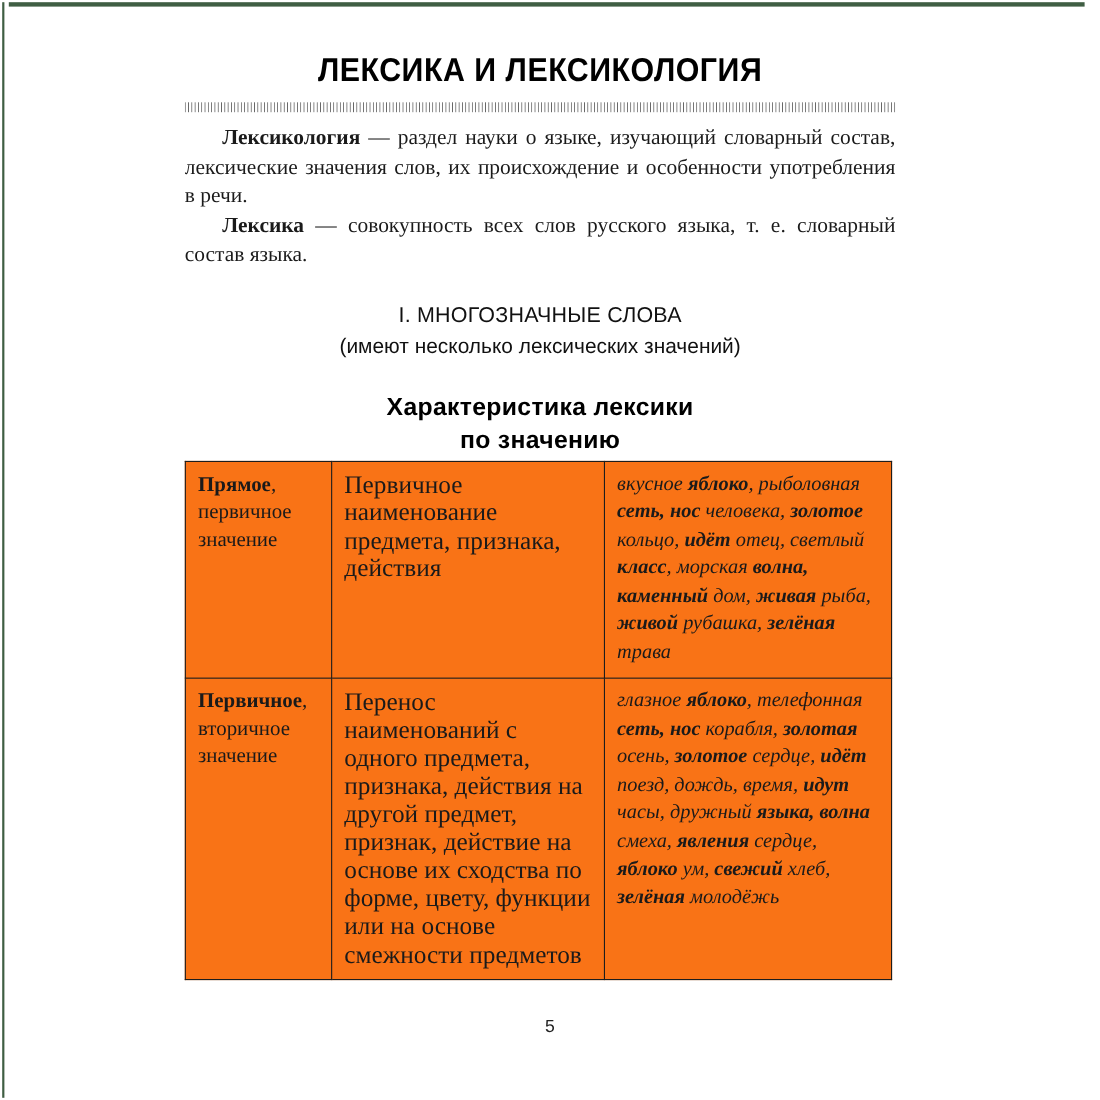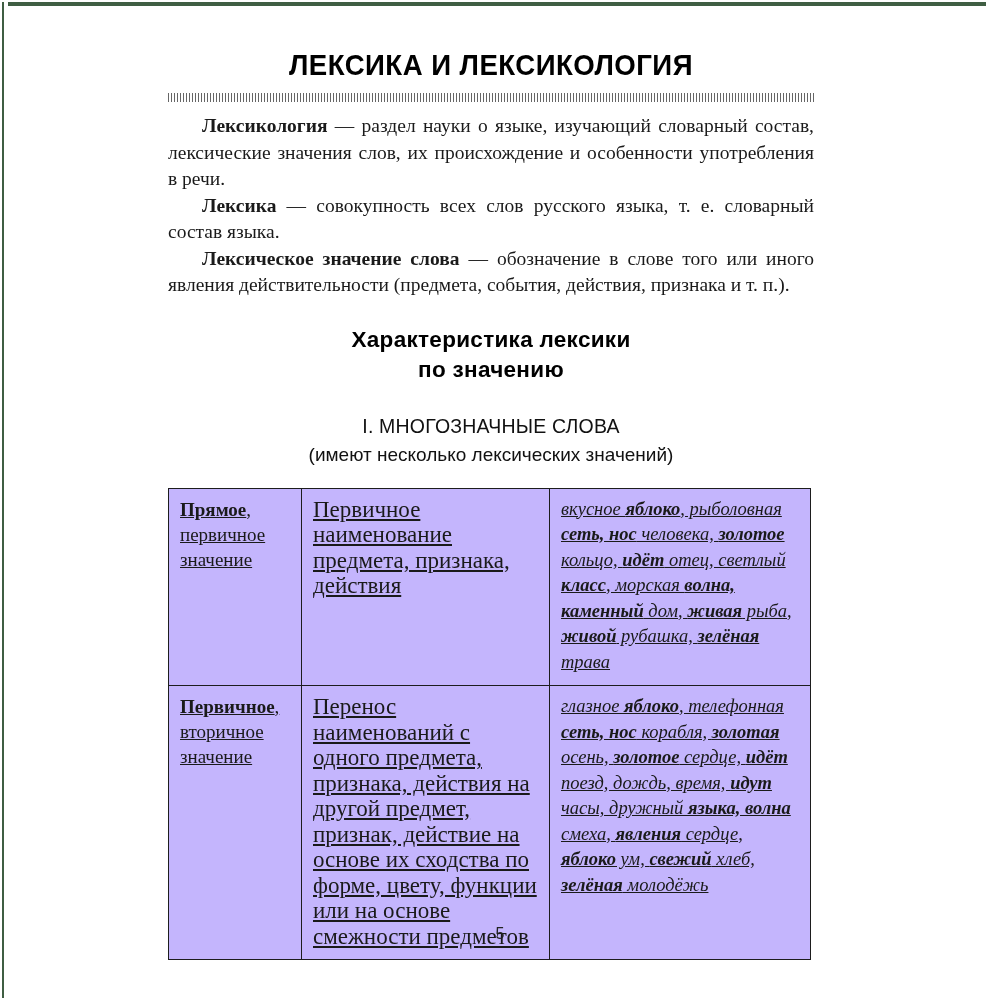--- a/index.html
+++ b/index.html
@@ -122,26 +122,25 @@
     letter-spacing: 0.2px;
   }
   #subsection-note {
     font-size: 19px;
     line-height: 26px;
     margin-top: 3px;
   }
 
   
   #lexis-table {
-    margin-top: 20px;
+    margin-top: 4px;
     border-collapse: collapse;
     width: 642px;
     table-layout: fixed;
-    background: #c4b5fd;
-    text-decoration: underline;
+    background: #f97316;
   }
   #lexis-table td {
     border: 1.6px solid #1d1d1d;
     vertical-align: top;
     padding: 8px 10px 10px 11px;
   }
   .col-term   { width: 133px; }
   .col-def    { width: 248px; }
   .col-examples { width: 261px; }
 
@@ -189,31 +188,30 @@
 
 <div id="page">
   <div id="content">
 
     <h1 id="page-title">ЛЕКСИКА И ЛЕКСИКОЛОГИЯ</h1>
     <div id="title-rule"></div>
 
     <div id="intro-paragraphs">
         <p class="para"><b>Лексикология</b> — раздел науки о языке, изучающий словарный состав, лексические значения слов, их происхождение и особенности употребления в речи.</p>
         <p class="para"><b>Лексика</b> — совокупность всех слов русского языка, т. е. словарный состав языка.</p>
-        <p class="para"><b>Лексическое значение слова</b> — обозначение в слове того или иного явления действительности (предмета, события, действия, признака и т. п.).</p>
       </div>
+
+    <div id="subsection">
+      <div id="subsection-title">I. МНОГОЗНАЧНЫЕ СЛОВА</div>
+      <div id="subsection-note">(имеют несколько лексических значений)</div>
+    </div>
 
     <div id="section-heading">
       <span class="hl1">Характеристика лексики</span>
       <span class="hl2">по значению</span>
-    </div>
-
-    <div id="subsection">
-      <div id="subsection-title">I. МНОГОЗНАЧНЫЕ СЛОВА</div>
-      <div id="subsection-note">(имеют несколько лексических значений)</div>
     </div>
 
     <table id="lexis-table">
       <colgroup>
         <col class="col-term">
         <col class="col-def">
         <col class="col-examples">
       </colgroup>
       <tbody id="lexis-table-body">
           <tr class="row-primary">

